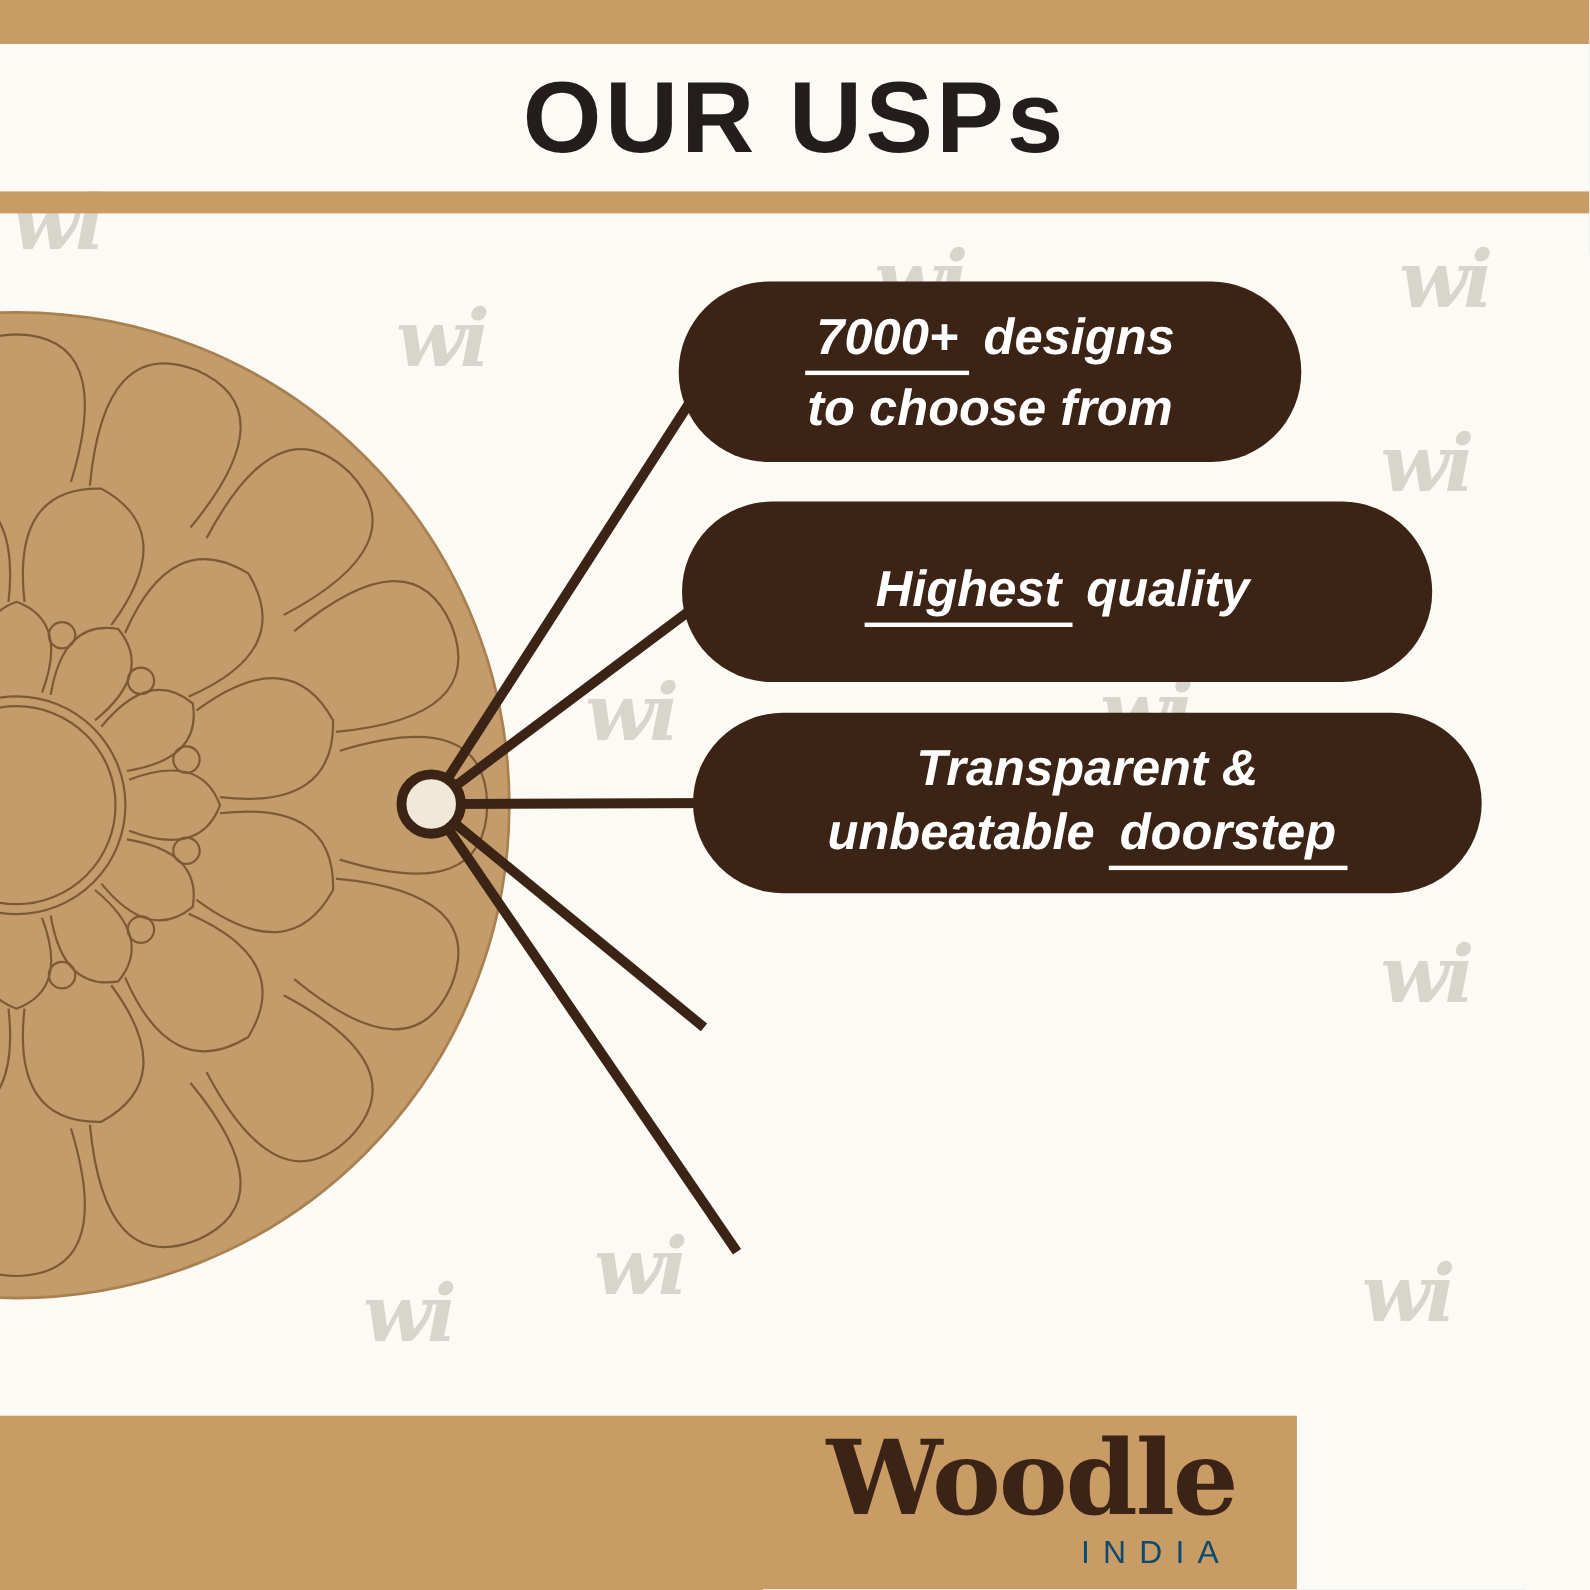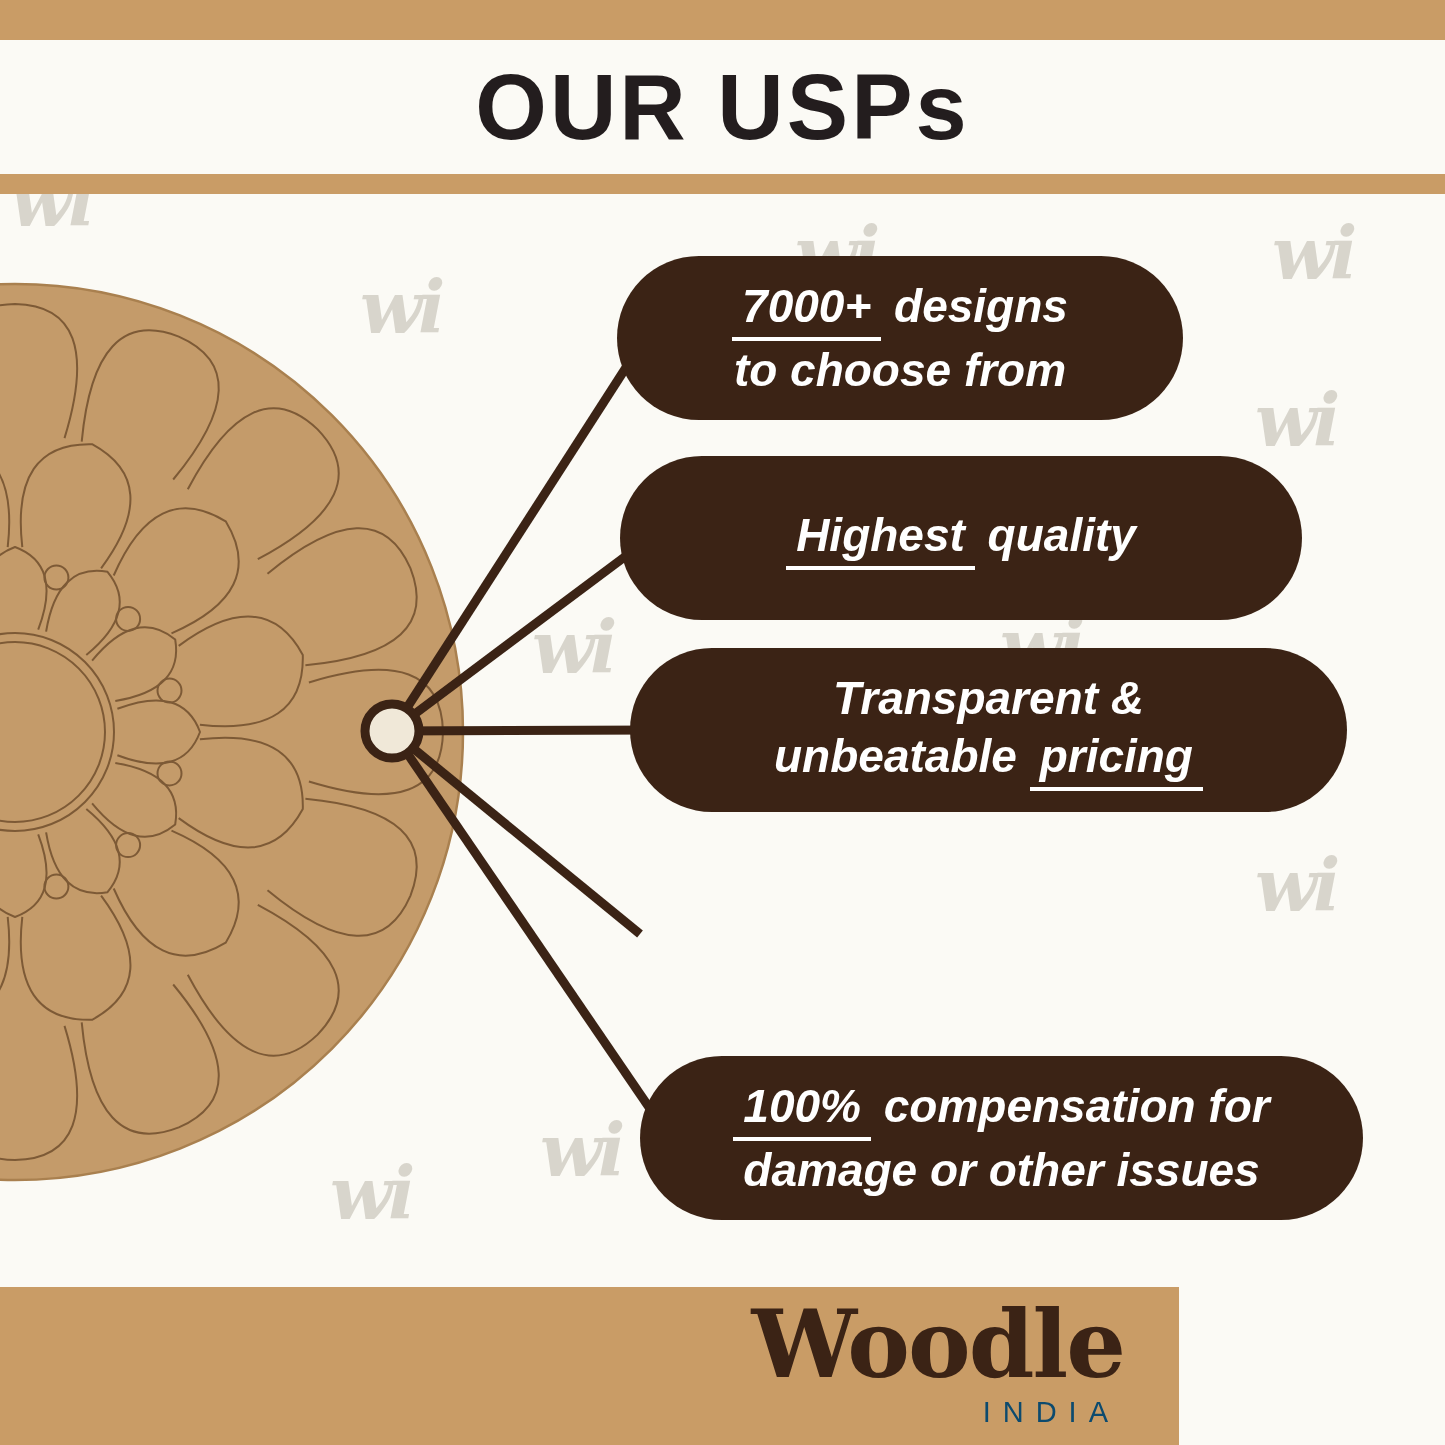--- a/index.html
+++ b/index.html
@@ -163,28 +163,24 @@
     <div class="pill-line"><span></span><span class="u">7000+</span><span> designs</span></div>
     <div class="pill-line"><span>to choose from</span><span></span></div>
   </div>
 
   <div class="pill" style="left:620px;top:456px;width:682px;">
     <div class="pill-line"><span></span><span class="u">Highest</span><span> quality</span></div>
   </div>
 
   <div class="pill" style="left:630px;top:648px;width:717px;">
     <div class="pill-line"><span>Transparent &amp;</span><span></span></div>
-    <div class="pill-line"><span>unbeatable </span><span class="u">pricing</span><span></span></div>
+    <div class="pill-line"><span>unbeatable </span><span class="u">doorstep</span><span></span></div>
   </div>
 
 
-  <div class="pill" style="left:640px;top:1056px;width:723px;">
-    <div class="pill-line"><span></span><span class="u">100%</span><span> compensation for</span></div>
-    <div class="pill-line"><span>damage or other issues</span><span></span></div>
-  </div>
 
   <div class="footer">
     <div class="brand-block">
       <div class="brand-name">Woodle</div>
       <div class="brand-country">INDIA</div>
     </div>
   </div>
 
 </div>
 

